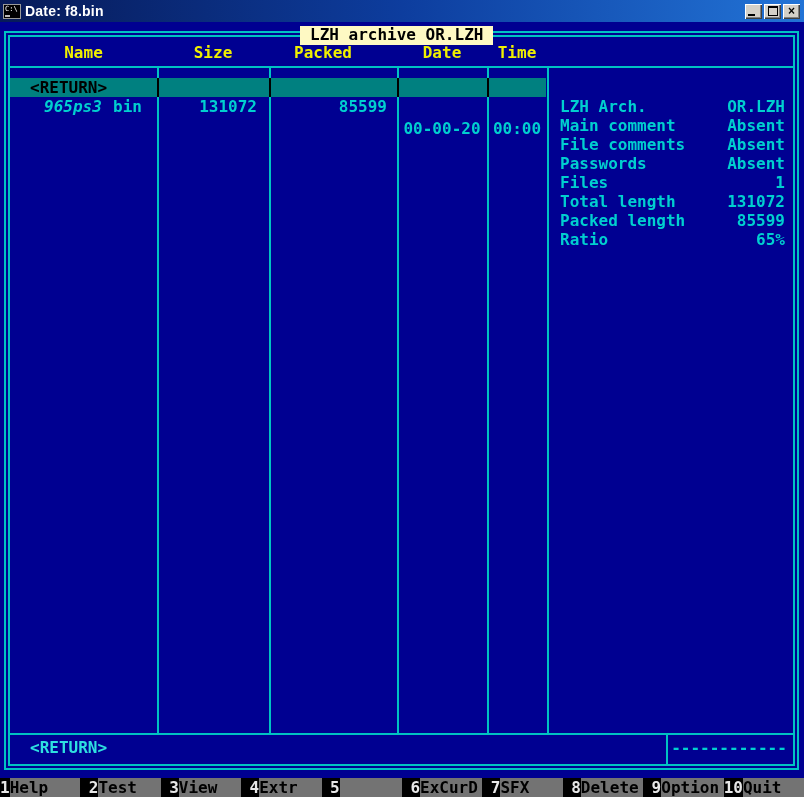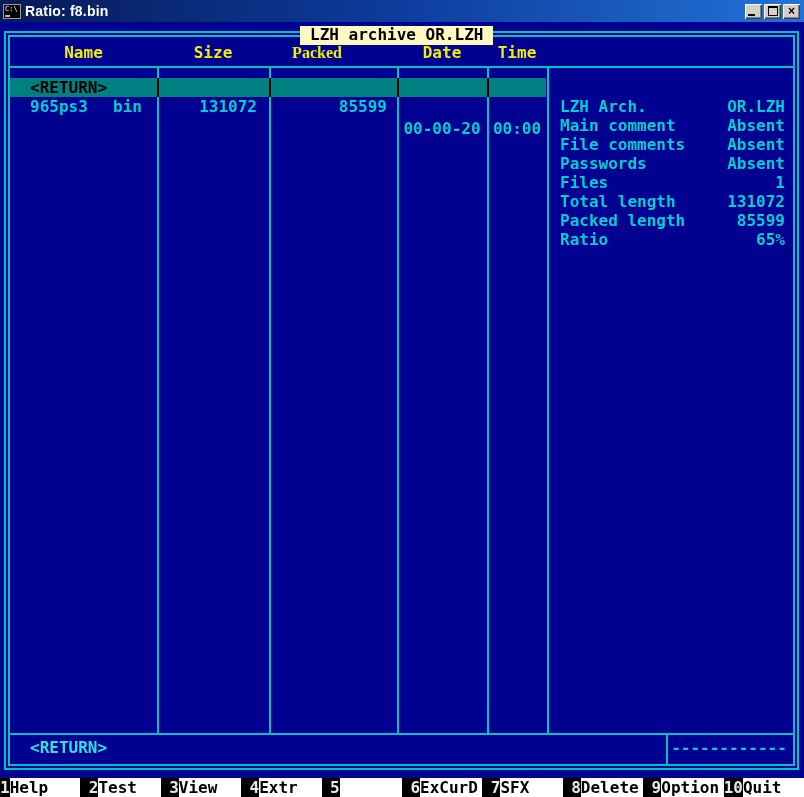--- a/index.html
+++ b/index.html
@@ -42,75 +42,75 @@
   .r{text-align:right;} .c{text-align:center;margin-top:22px;}
   .info{left:560px;top:75px;width:225px;}
   .info-row{display:flex;justify-content:space-between;height:19px;line-height:19px;}
   .status-return{left:30px;top:716px;height:19px;line-height:19px;color:#2ee0e0;}
   .dashes{left:668px;top:716px;width:122px;height:19px;line-height:19px;text-align:center;}
   
   .fkeys{left:0;top:756px;width:804px;height:19px;background:#000;display:flex;}
   .fkey{flex:1 1 0;display:flex;height:19px;line-height:19px;}
   .fkey .num{color:#e8e8e8;background:#000;min-width:18px;text-align:right;flex:0 0 auto;}
   .fkey:first-child .num{min-width:9px;}
-  .fkey .lbl{flex:1 1 auto;background:#ffffff;color:#000;white-space:pre;overflow:hidden;}
+  .fkey .lbl{flex:1 1 auto;background:#737373;color:#000;white-space:pre;overflow:hidden;}
 </style>
 </head>
 <body>
 
 <div>
 
   <div class="titlebar">
     <span class="app-icon">
       <span class="c1">C:\</span>
       <span class="c2"></span>
     </span>
-    <span class="win-title">Ratio: f8.bin</span>
+    <span class="win-title">Date: f8.bin</span>
     <span class="tb-buttons">
       <button class="tbtn">
           <span class="g-min"></span>
         </button>
       <button class="tbtn">
           <span class="g-max"></span>
         </button>
       <button class="tbtn">
           <span class="g-close">×</span>
         </button>
     </span>
   </div>
 
   <div class="console">
 
     <div class="abs box"></div>
     <div class="abs box-title">LZH archive OR.LZH</div>
 
     <div class="abs colhead" style="left:10px;width:147px;">Name</div>
     <div class="abs colhead" style="left:157px;width:112px;">Size</div>
-    <div class="abs colhead" style="left:253px;width:128px;font-family:Liberation Serif, serif;">Packed</div>
+    <div class="abs colhead" style="left:259px;width:128px;">Packed</div>
     <div class="abs colhead" style="left:397px;width:90px;">Date</div>
     <div class="abs colhead" style="left:487px;width:60px;">Time</div>
 
     <div class="abs hline" style="left:10px;top:44px;width:783px;"></div>
     <div class="abs vline" style="left:157px;top:44px;height:667px;"></div>
     <div class="abs vline" style="left:269px;top:44px;height:667px;"></div>
     <div class="abs vline" style="left:397px;top:44px;height:667px;"></div>
     <div class="abs vline" style="left:487px;top:44px;height:667px;"></div>
     <div class="abs vline" style="left:547px;top:44px;height:667px;"></div>
     <div class="abs hline" style="left:10px;top:711px;width:783px;"></div>
 
     <div class="abs sel-row">
       <span class="sel-label">&lt;RETURN&gt;</span>
       <span class="sel-sep" style="left:147px;"></span>
       <span class="sel-sep" style="left:259px;"></span>
       <span class="sel-sep" style="left:387px;"></span>
       <span class="sel-sep" style="left:477px;"></span>
     </div>
 
     <div>
-      <span class="abs cell" style="left:30px;">965ps3</span>
+      <span class="abs cell" style="left:44px;font-style:italic;">965ps3</span>
       <span class="abs cell" style="left:113px;">bin</span>
       <span class="abs cell r" style="left:157px;width:100px;">131072</span>
       <span class="abs cell r" style="left:269px;width:118px;">85599</span>
       <span class="abs cell c" style="left:397px;width:90px;">00-00-20</span>
       <span class="abs cell c" style="left:487px;width:60px;">00:00</span>
     </div>
 
     <div class="abs info">
       <div class="info-row">
         <span>LZH Arch.</span>

